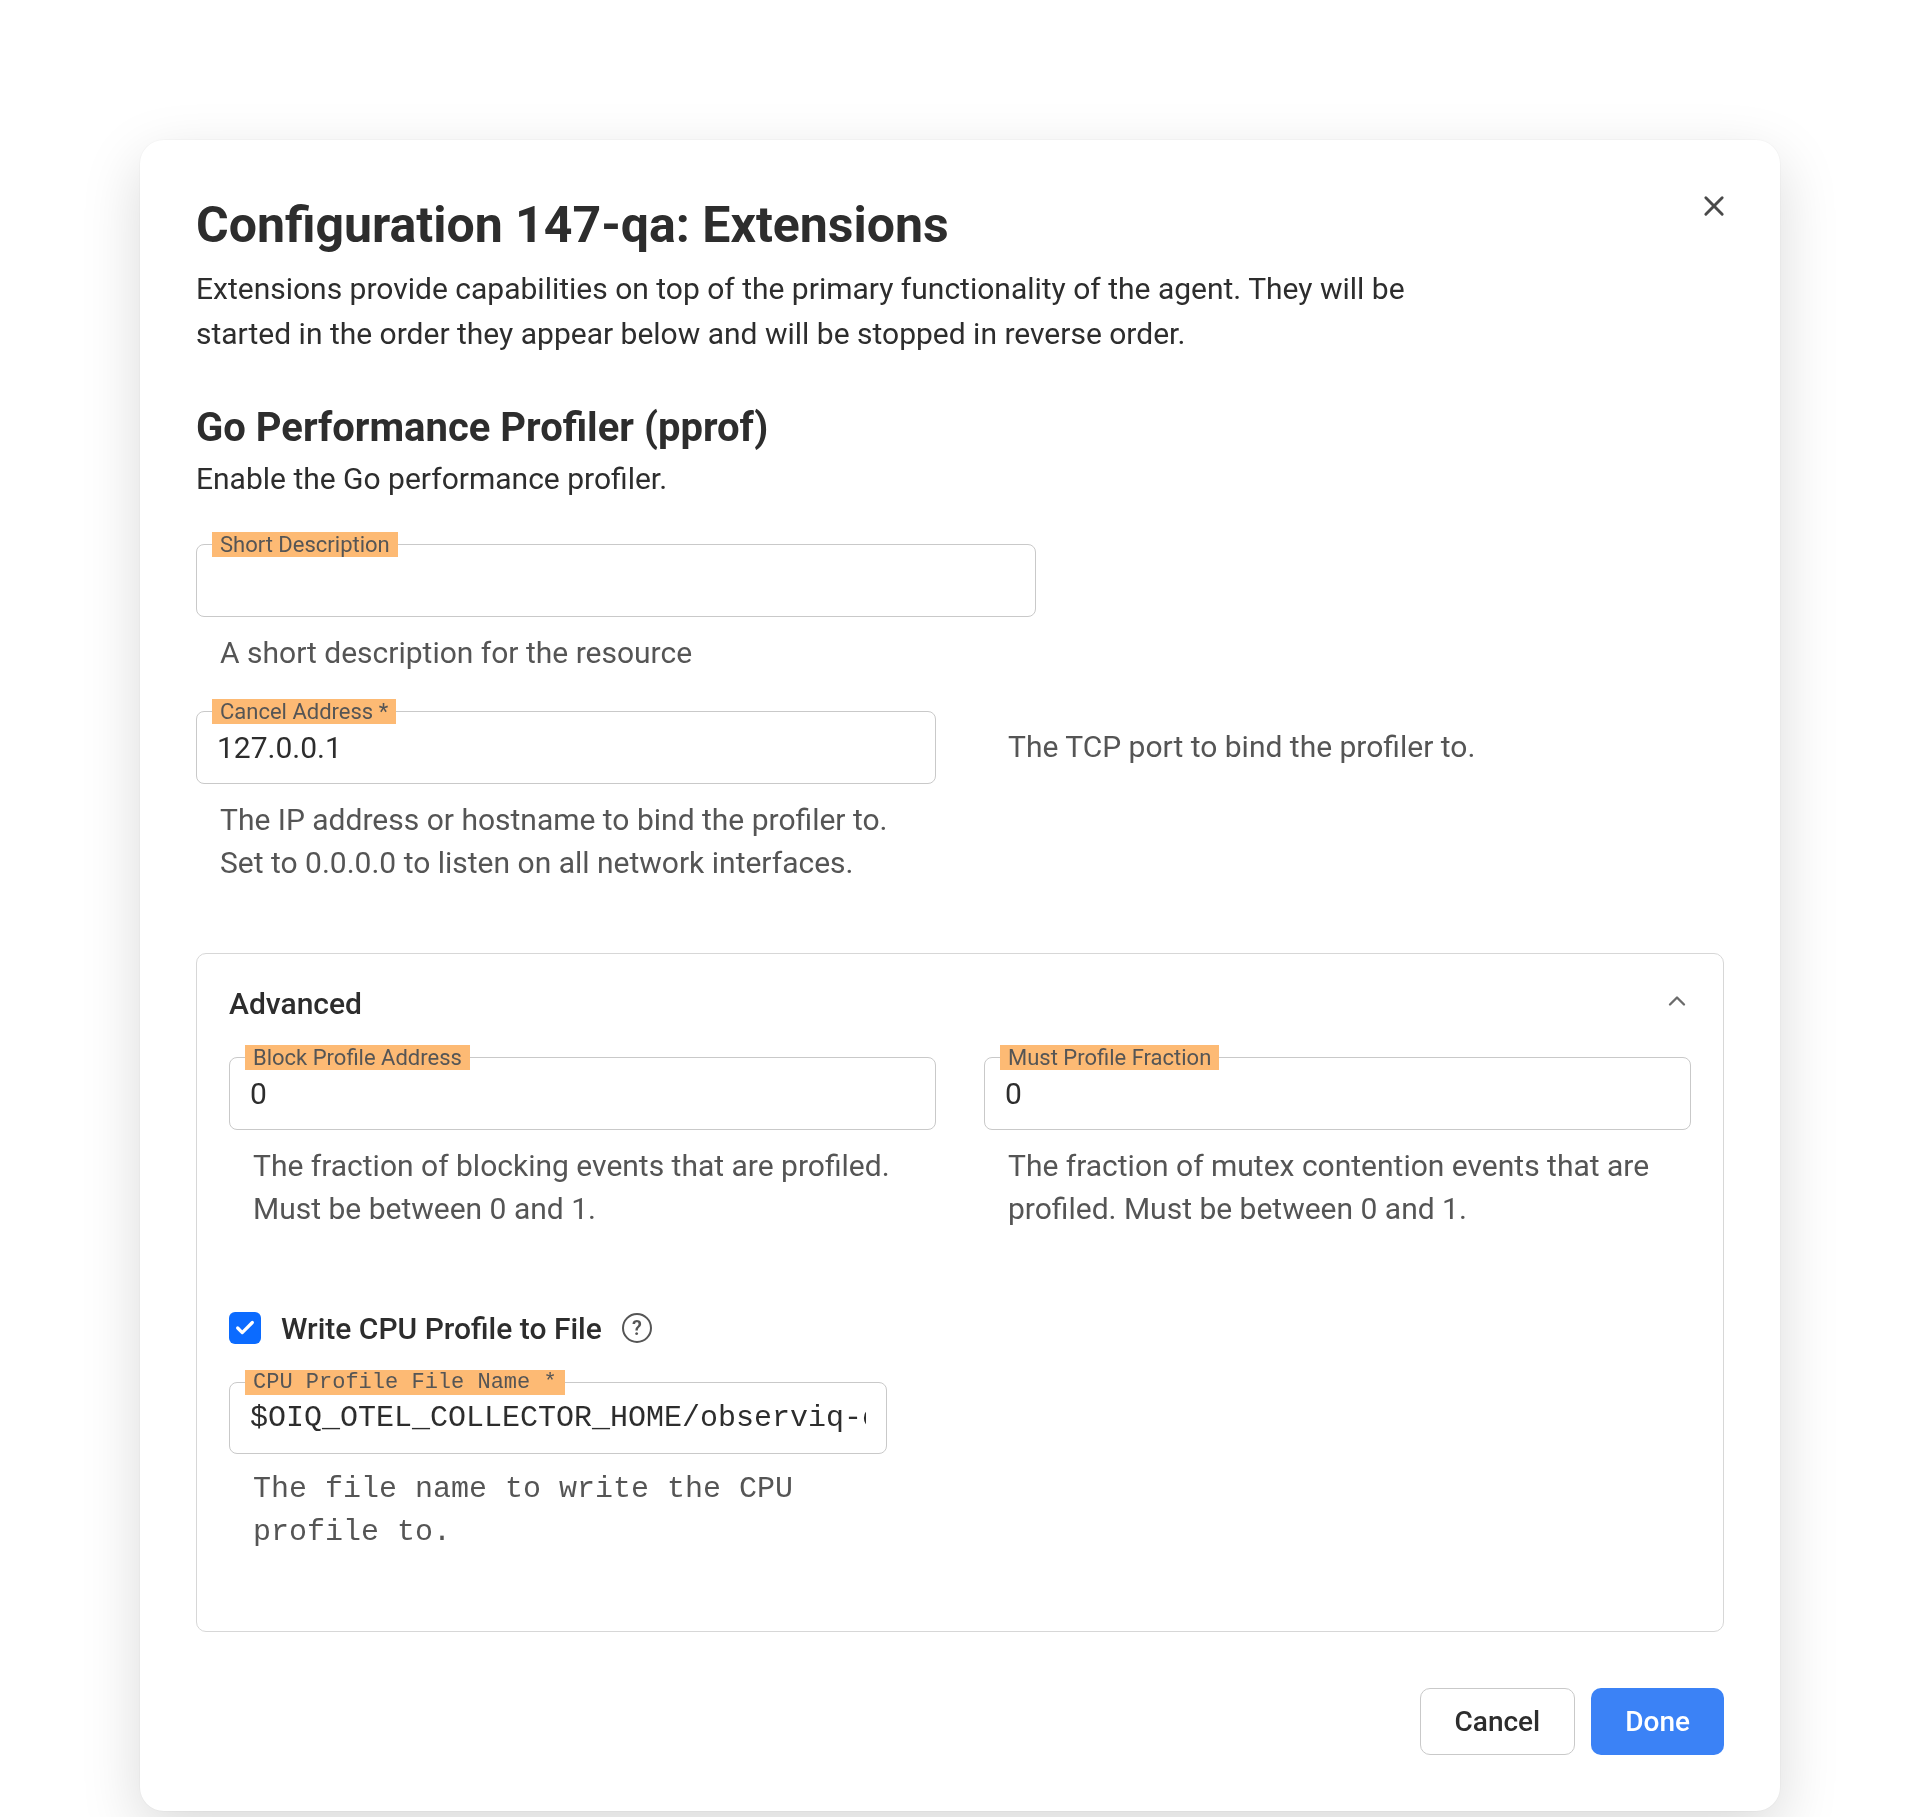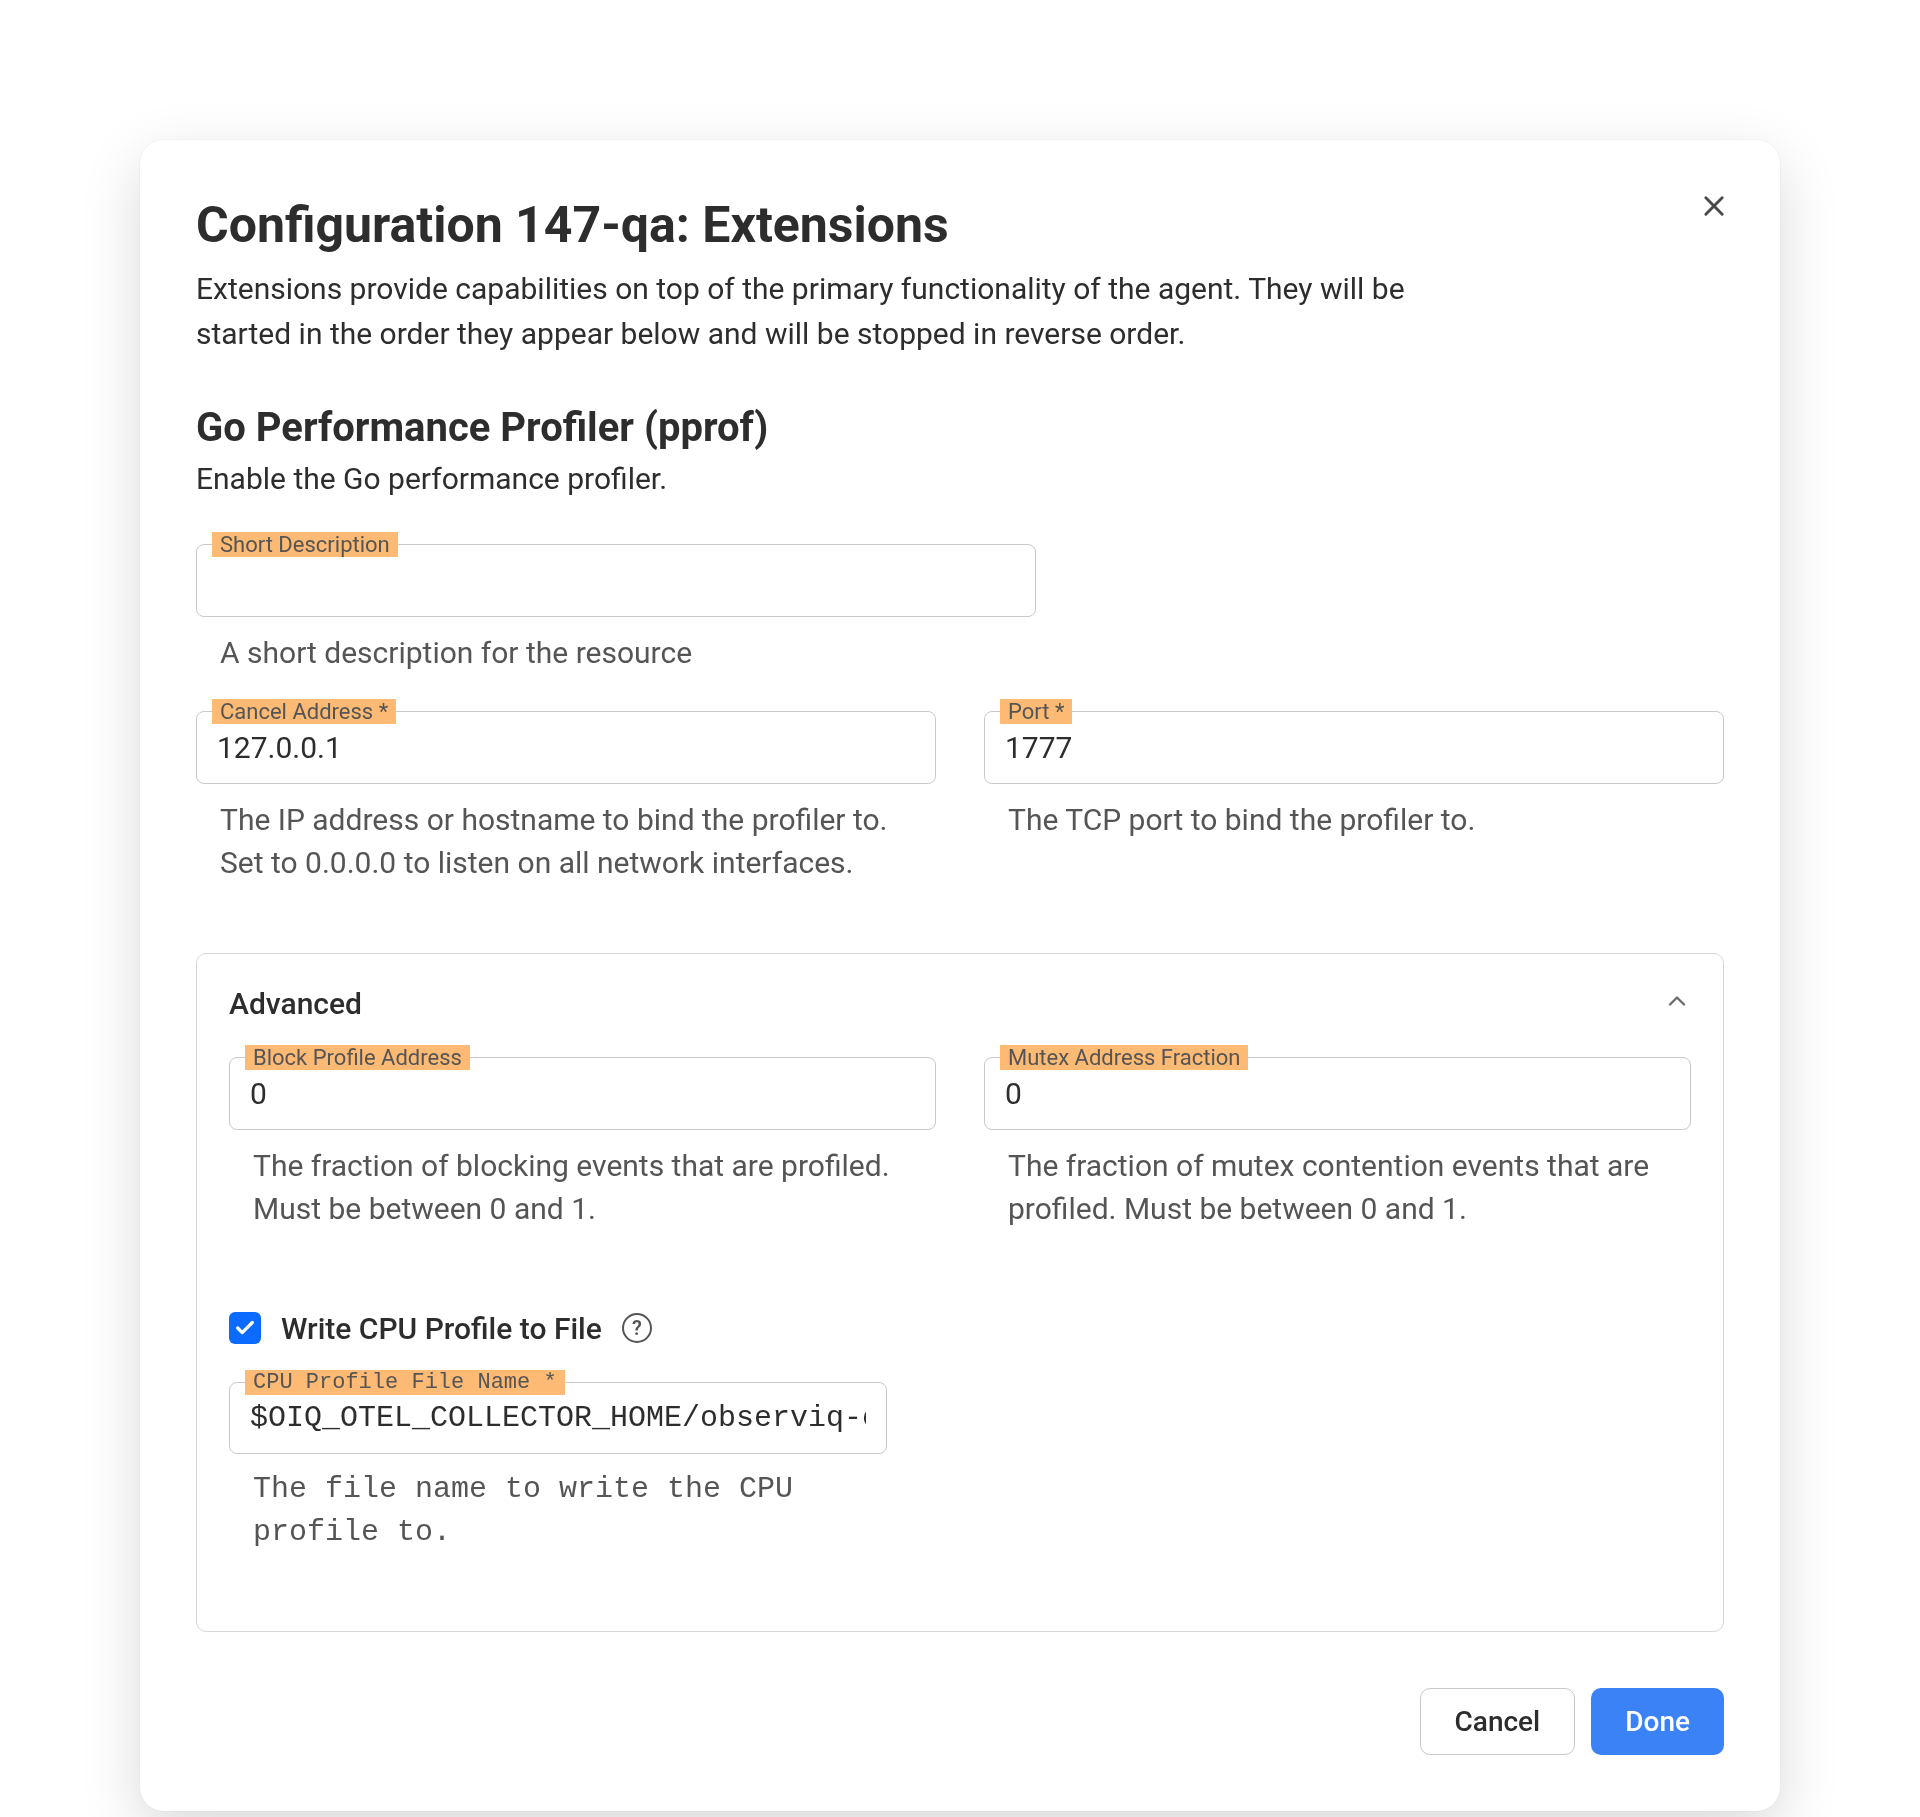--- a/index.html
+++ b/index.html
@@ -199,24 +199,20 @@
 
   <div class="row-2">
     <div class="field-group">
       <div class="field-outer">
         <span class="field-label">Cancel Address *</span>
         <input class="field-input" type="text" value="127.0.0.1" style="">
       </div>
       <div class="helper">The IP address or hostname to bind the profiler to. Set to 0.0.0.0 to listen on all network interfaces.</div>
     </div>
     <div class="field-group">
-      <div class="field-outer">
-        <span class="field-label">Port *</span>
-        <input class="field-input" type="text" value="1777" style="">
-      </div>
       <div class="helper">The TCP port to bind the profiler to.</div>
     </div>
   </div>
 
   <div class="advanced-panel">
     <div class="advanced-header">
       <span class="advanced-title">Advanced</span>
       <span class="chevron">
         <svg width="28" height="28" viewBox="0 0 24 24" fill="none" stroke="currentColor" stroke-width="2" stroke-linecap="round" stroke-linejoin="round">
             <polyline points="18 15 12 9 6 15"></polyline>
@@ -227,21 +223,21 @@
     <div class="row-2">
       <div class="field-group">
         <div class="field-outer">
           <span class="field-label">Block Profile Address</span>
           <input class="field-input" type="text" value="0" style="">
         </div>
         <div class="helper">The fraction of blocking events that are profiled. Must be between 0 and 1.</div>
       </div>
       <div class="field-group">
         <div class="field-outer">
-          <span class="field-label">Mutex Address Fraction</span>
+          <span class="field-label">Must Profile Fraction</span>
           <input class="field-input" type="text" value="0" style="">
         </div>
         <div class="helper">The fraction of mutex contention events that are profiled. Must be between 0 and 1.</div>
       </div>
     </div>
 
     <div class="checkbox-row">
       <div class="checkbox">
         <svg viewBox="0 0 24 24" fill="none" stroke="currentColor" stroke-width="3.5" stroke-linecap="round" stroke-linejoin="round">
             <polyline points="20 6 9 17 4 12"></polyline>

